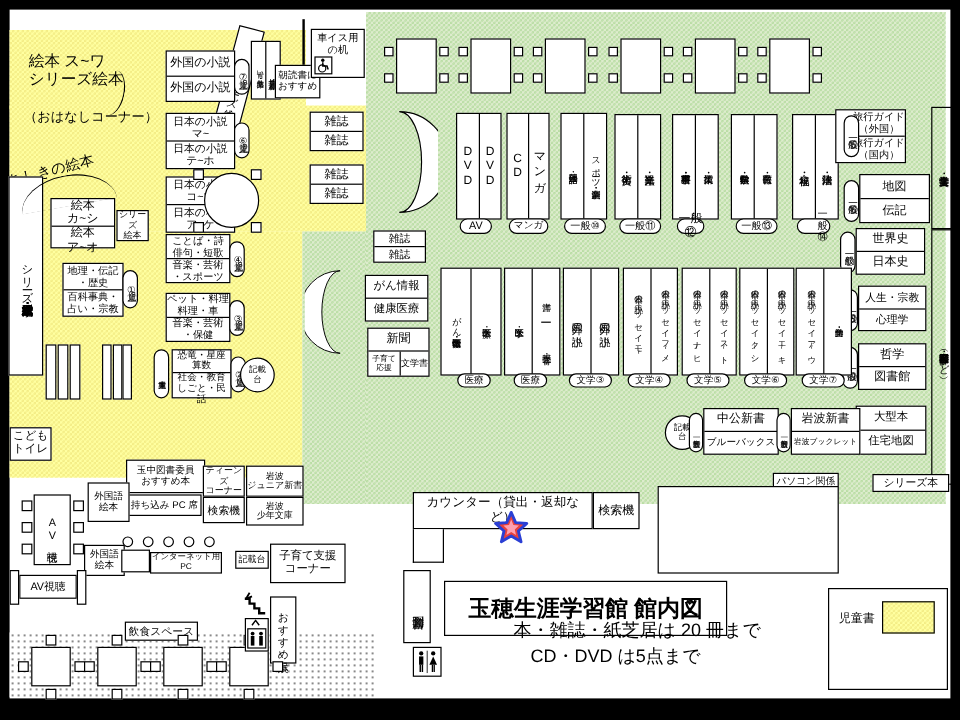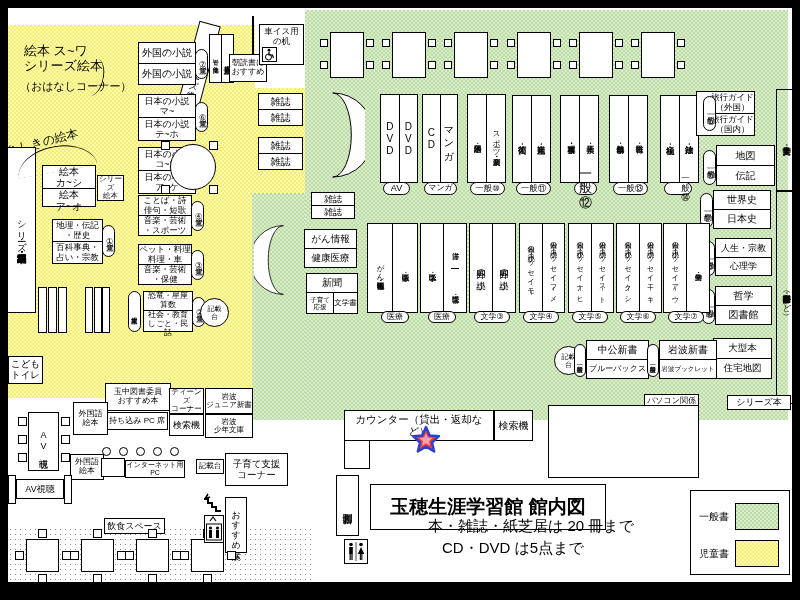--- a/index.html
+++ b/index.html
@@ -48,35 +48,31 @@
 <div class="abs gbg" style="left:305px;top:10px;width:483px;height:410px"></div>
 <div class="abs gbg" style="left:252px;top:193px;width:53px;height:227px"></div>
 <div class="abs" style="left:252px;top:16px;width:2px;height:50px;background:#000"></div>
 <div class="abs dots" style="left:8px;top:527px;width:304px;height:54px"></div>
 
 <div class="abs box flexc" style="left:370px;top:484px;width:236px;height:46px;font-size:19px;font-weight:bold">玉穂生涯学習館 館内図</div>
 <div class="abs lbl" style="left:428px;top:517px;width:240px;font-size:15px">本・雑誌・紙芝居は 20 冊まで</div>
 <div class="abs lbl" style="left:442px;top:539px;width:200px;font-size:15px">CD・DVD は5点まで</div>
 
 <div class="abs box" style="left:690px;top:490px;width:100px;height:85px">
-  <div style="display:flex;align-items:center;gap:6px;margin:12px 0 0 8px">
-    <span style="font-size:10px">一般書</span>
-    <span class="gbg" style="display:inline-block;width:42px;height:25px;border:1px solid #000"></span>
-  </div>
   <div style="display:flex;align-items:center;gap:6px;margin:10px 0 0 8px">
     <span style="font-size:10px">児童書</span>
     <span class="ybg" style="display:inline-block;width:42px;height:25px;border:1px solid #000"></span>
   </div>
 </div>
 
 <div class="abs lbl" style="left: 24px; top: 44px; width: 120px; height: 36px; font-size: 13px;">
     <span class="ln">絵本 ス~ワ</span>
     <span class="ln">シリーズ絵本</span>
   </div>
-<div class="abs lbl" style="left: 20px; top: 80px; width: 130px; height: 14px; font-size: 11px;">
+<div class="abs lbl" style="left: 20px; top: 92px; width: 130px; height: 14px; font-size: 11px;">
     <span class="ln">（おはなしコーナー）</span>
   </div>
 <div class="abs box rowflex" style="left: 187px; top: 22px; width: 22px; height: 94px; font-size: 9px; transform: rotate(15deg);">
     <div class="vcol">
       <span class="ln v">昔話・シリーズ絵本</span>
     </div>
   </div>
 <div class="abs lbl" style="left: 6px; top: 133px; width: 95px; height: 16px; font-size: 12px; transform: rotate(-14deg);">
     <span class="ln">ちしきの絵本</span>
   </div>
@@ -321,21 +317,21 @@
     <span class="ln">一般⑪</span>
   </div>
 <div class="abs box rowflex" style="left: 560px; top: 95px; width: 39px; height: 88px; font-size: 8px;">
     <div class="vcol">
       <span class="ln v">手芸・料理・家事</span>
     </div>
     <div class="vcol">
       <span class="ln v">技術・工業</span>
     </div>
   </div>
-<div class="abs badge" style="left: 564px; top: 182px; width: 23px; height: 13px; font-size: 13px; margin-left: 10px;">
+<div class="abs badge" style="left: 564px; top: 182px; width: 23px; height: 13px; font-size: 10px;">
     <span class="ln">一般⑫</span>
   </div>
 <div class="abs box rowflex" style="left: 609px; top: 95px; width: 39px; height: 88px; font-size: 8px;">
     <div class="vcol">
       <span class="ln v">数学・自然科学</span>
     </div>
     <div class="vcol">
       <span class="ln v">民俗・教育</span>
     </div>
   </div>

